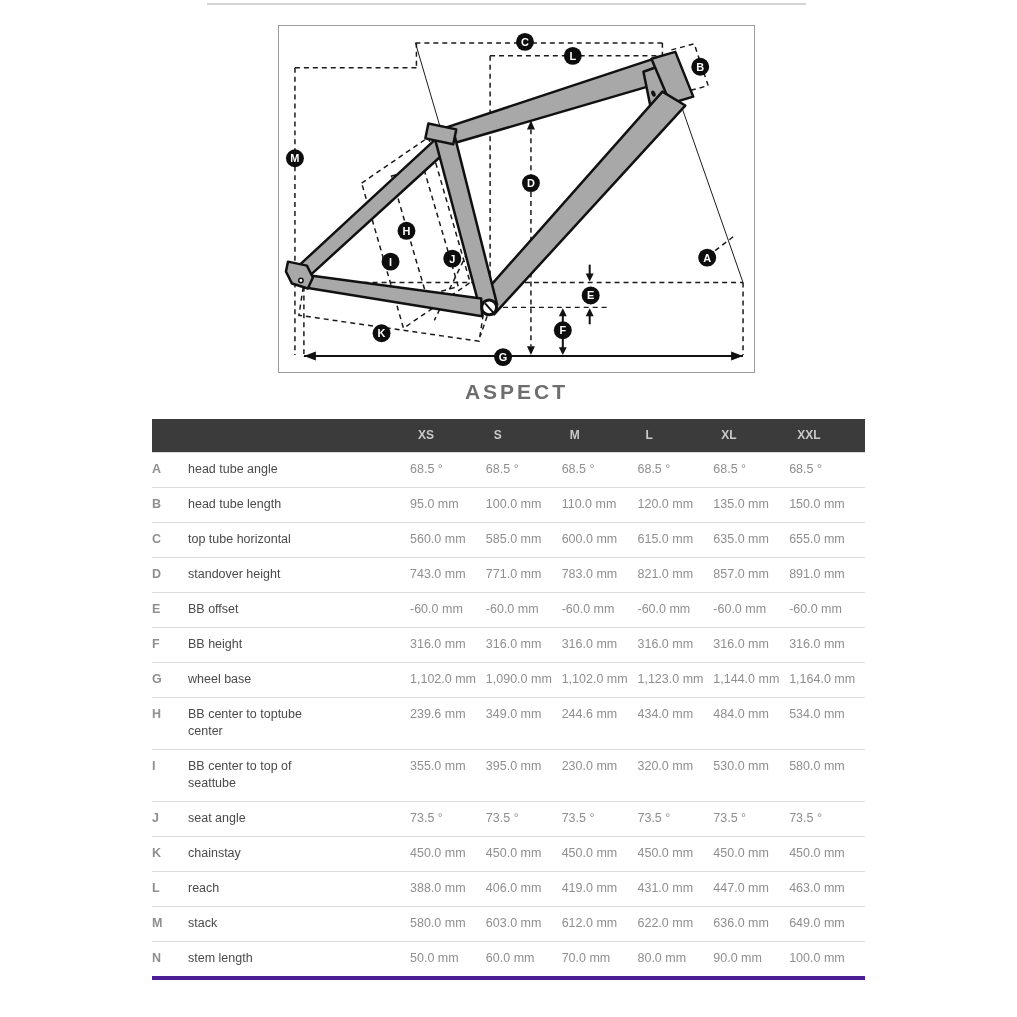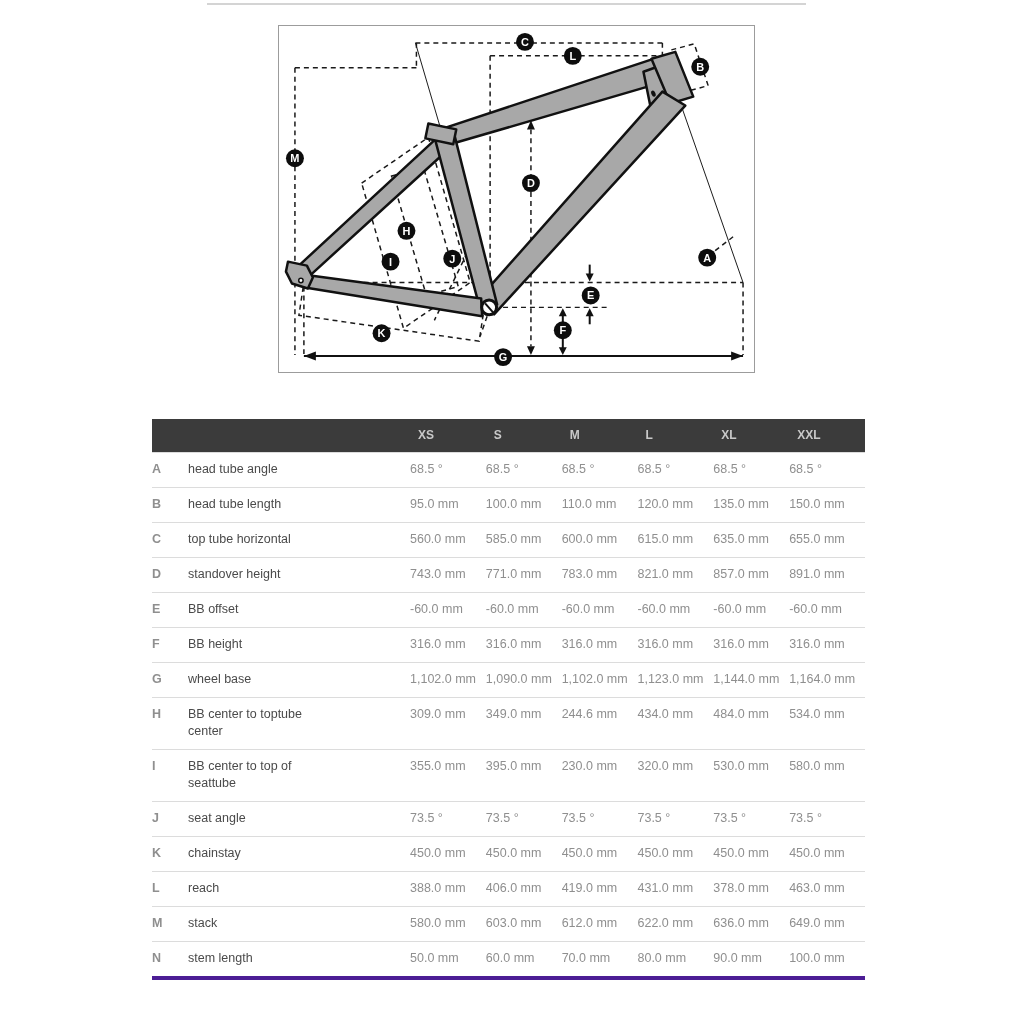--- a/index.html
+++ b/index.html
@@ -145,20 +145,21 @@
             <text class="badge-text" x="103" y="313">K</text>
           </g>
         <g>
             <circle class="badge-circle" cx="225" cy="333" r="9"></circle>
             <text class="badge-text" x="225" y="337">G</text>
           </g>
       </g>
     </svg>
   </div>
 
+  <div class="diagram-title">ASPECT</div>
 
   <table class="geo">
     <colgroup>
         <col class="c-key">
         <col class="c-lbl">
         <col>
         <col>
         <col>
         <col>
         <col>
@@ -259,21 +260,21 @@
         <td class="v">1,102.0 mm</td>
         <td class="v">1,123.0 mm</td>
         <td class="v">1,144.0 mm</td>
         <td class="v">1,164.0 mm</td>
       </tr>
       <tr>
         <td class="k">H</td>
         <td class="lbl">
             <div class="lblw">BB center to toptube center</div>
           </td>
-        <td class="v">309.0 mm</td>
+        <td class="v">239.6 mm</td>
         <td class="v">349.0 mm</td>
         <td class="v">244.6 mm</td>
         <td class="v">434.0 mm</td>
         <td class="v">484.0 mm</td>
         <td class="v">534.0 mm</td>
       </tr>
       <tr>
         <td class="k">I</td>
         <td class="lbl">
             <div class="lblw">BB center to top of seattube</div>
@@ -311,21 +312,21 @@
       </tr>
       <tr>
         <td class="k">L</td>
         <td class="lbl">
             <div class="lblw">reach</div>
           </td>
         <td class="v">388.0 mm</td>
         <td class="v">406.0 mm</td>
         <td class="v">419.0 mm</td>
         <td class="v">431.0 mm</td>
-        <td class="v">378.0 mm</td>
+        <td class="v">447.0 mm</td>
         <td class="v">463.0 mm</td>
       </tr>
       <tr>
         <td class="k">M</td>
         <td class="lbl">
             <div class="lblw">stack</div>
           </td>
         <td class="v">580.0 mm</td>
         <td class="v">603.0 mm</td>
         <td class="v">612.0 mm</td>

